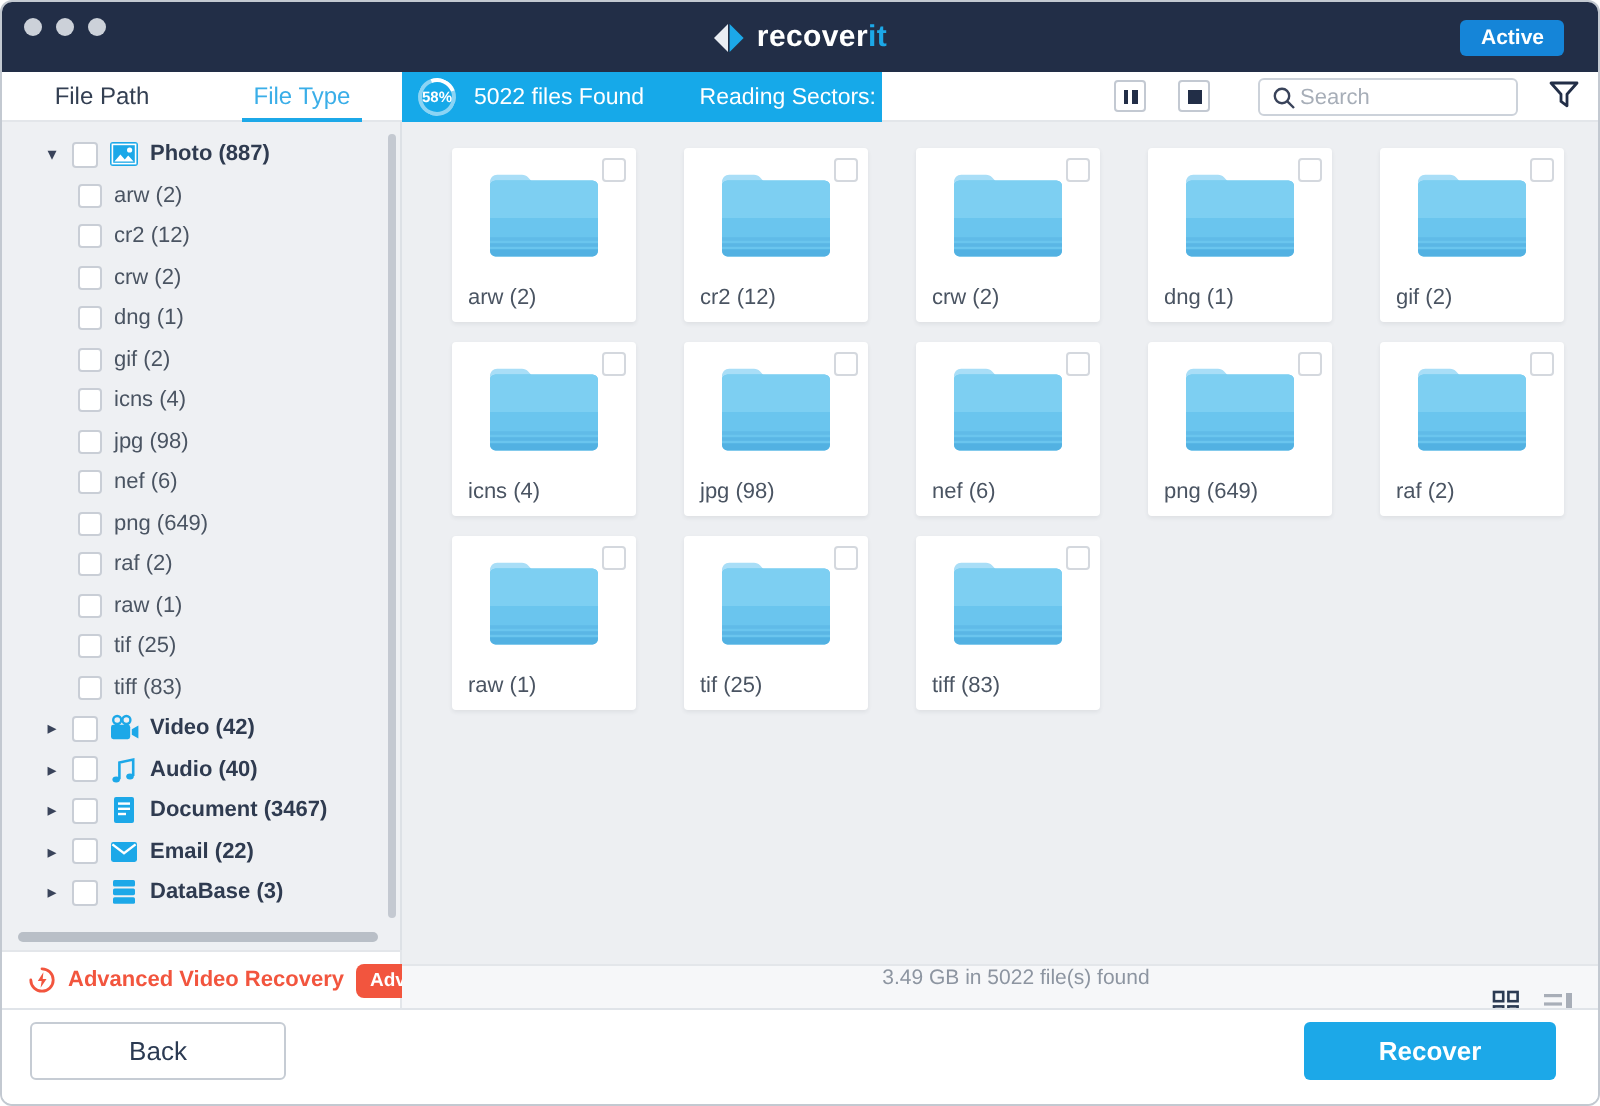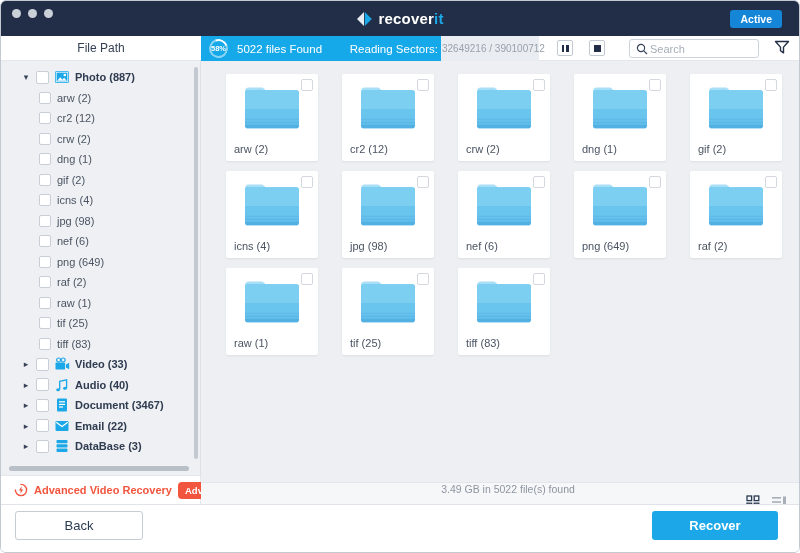--- a/index.html
+++ b/index.html
@@ -128,30 +128,28 @@
         </svg>
       </span>
       <span class="logo-text"><span>recover</span><span class="accent">it</span></span>
     </div>
     <button class="active-btn">Active</button>
   </div>
 
   <div class="toolbar">
     <div class="tabs">
       <div class="tab">File Path</div>
+      <div class="tab active">File Type</div>
     </div>
     <div class="progress-blue">
       <div class="pct-badge">
           <span>58%</span>
         </div>
       <span class="files-found">5022 files Found</span>
       <span class="sectors-label">Reading Sectors:</span>
-    </div>
-    <div class="progress-track">
-      <span class="sectors-value">32649216 / 390100712</span>
     </div>
     <button class="ctrl-btn ctrl-pause">
       <span class="bar-i"></span>
       <span class="bar-i"></span>
     </button>
     <button class="ctrl-btn ctrl-stop">
       <span class="sq-i"></span>
     </button>
     <div class="searchbox">
       <span style="display:flex;">
@@ -240,21 +238,21 @@
           <span class="chev">▸</span>
           <span class="cb"></span>
           <span class="ticon">
             <svg width="16" height="16" viewBox="0 0 16 16">
               <circle cx="4.6" cy="4" r="2" fill="none" stroke="#1ca8e8" stroke-width="1.2"></circle>
               <circle cx="9.2" cy="4" r="2" fill="none" stroke="#1ca8e8" stroke-width="1.2"></circle>
               <rect x="1.5" y="6.4" width="9.6" height="7.2" rx="1.2" fill="#1ca8e8"></rect>
               <path d="M11.9 8.6l3.3-1.9v6.6l-3.3-1.9z" fill="#1ca8e8"></path>
             </svg>
           </span>
-          <span class="tlabel">Video (33)</span>
+          <span class="tlabel">Video (42)</span>
         </div>
         <div class="tree-row cat">
           <span class="chev">▸</span>
           <span class="cb"></span>
           <span class="ticon">
             <svg width="16" height="16" viewBox="0 0 16 16">
               <path d="M5.7 12.6V4.3l6.9-1.5v8.2" fill="none" stroke="#1ca8e8" stroke-width="1.3"></path>
               <ellipse cx="4.1" cy="12.8" rx="1.9" ry="1.5" fill="#1ca8e8"></ellipse>
               <ellipse cx="11" cy="11.2" rx="1.9" ry="1.5" fill="#1ca8e8"></ellipse>
             </svg>

